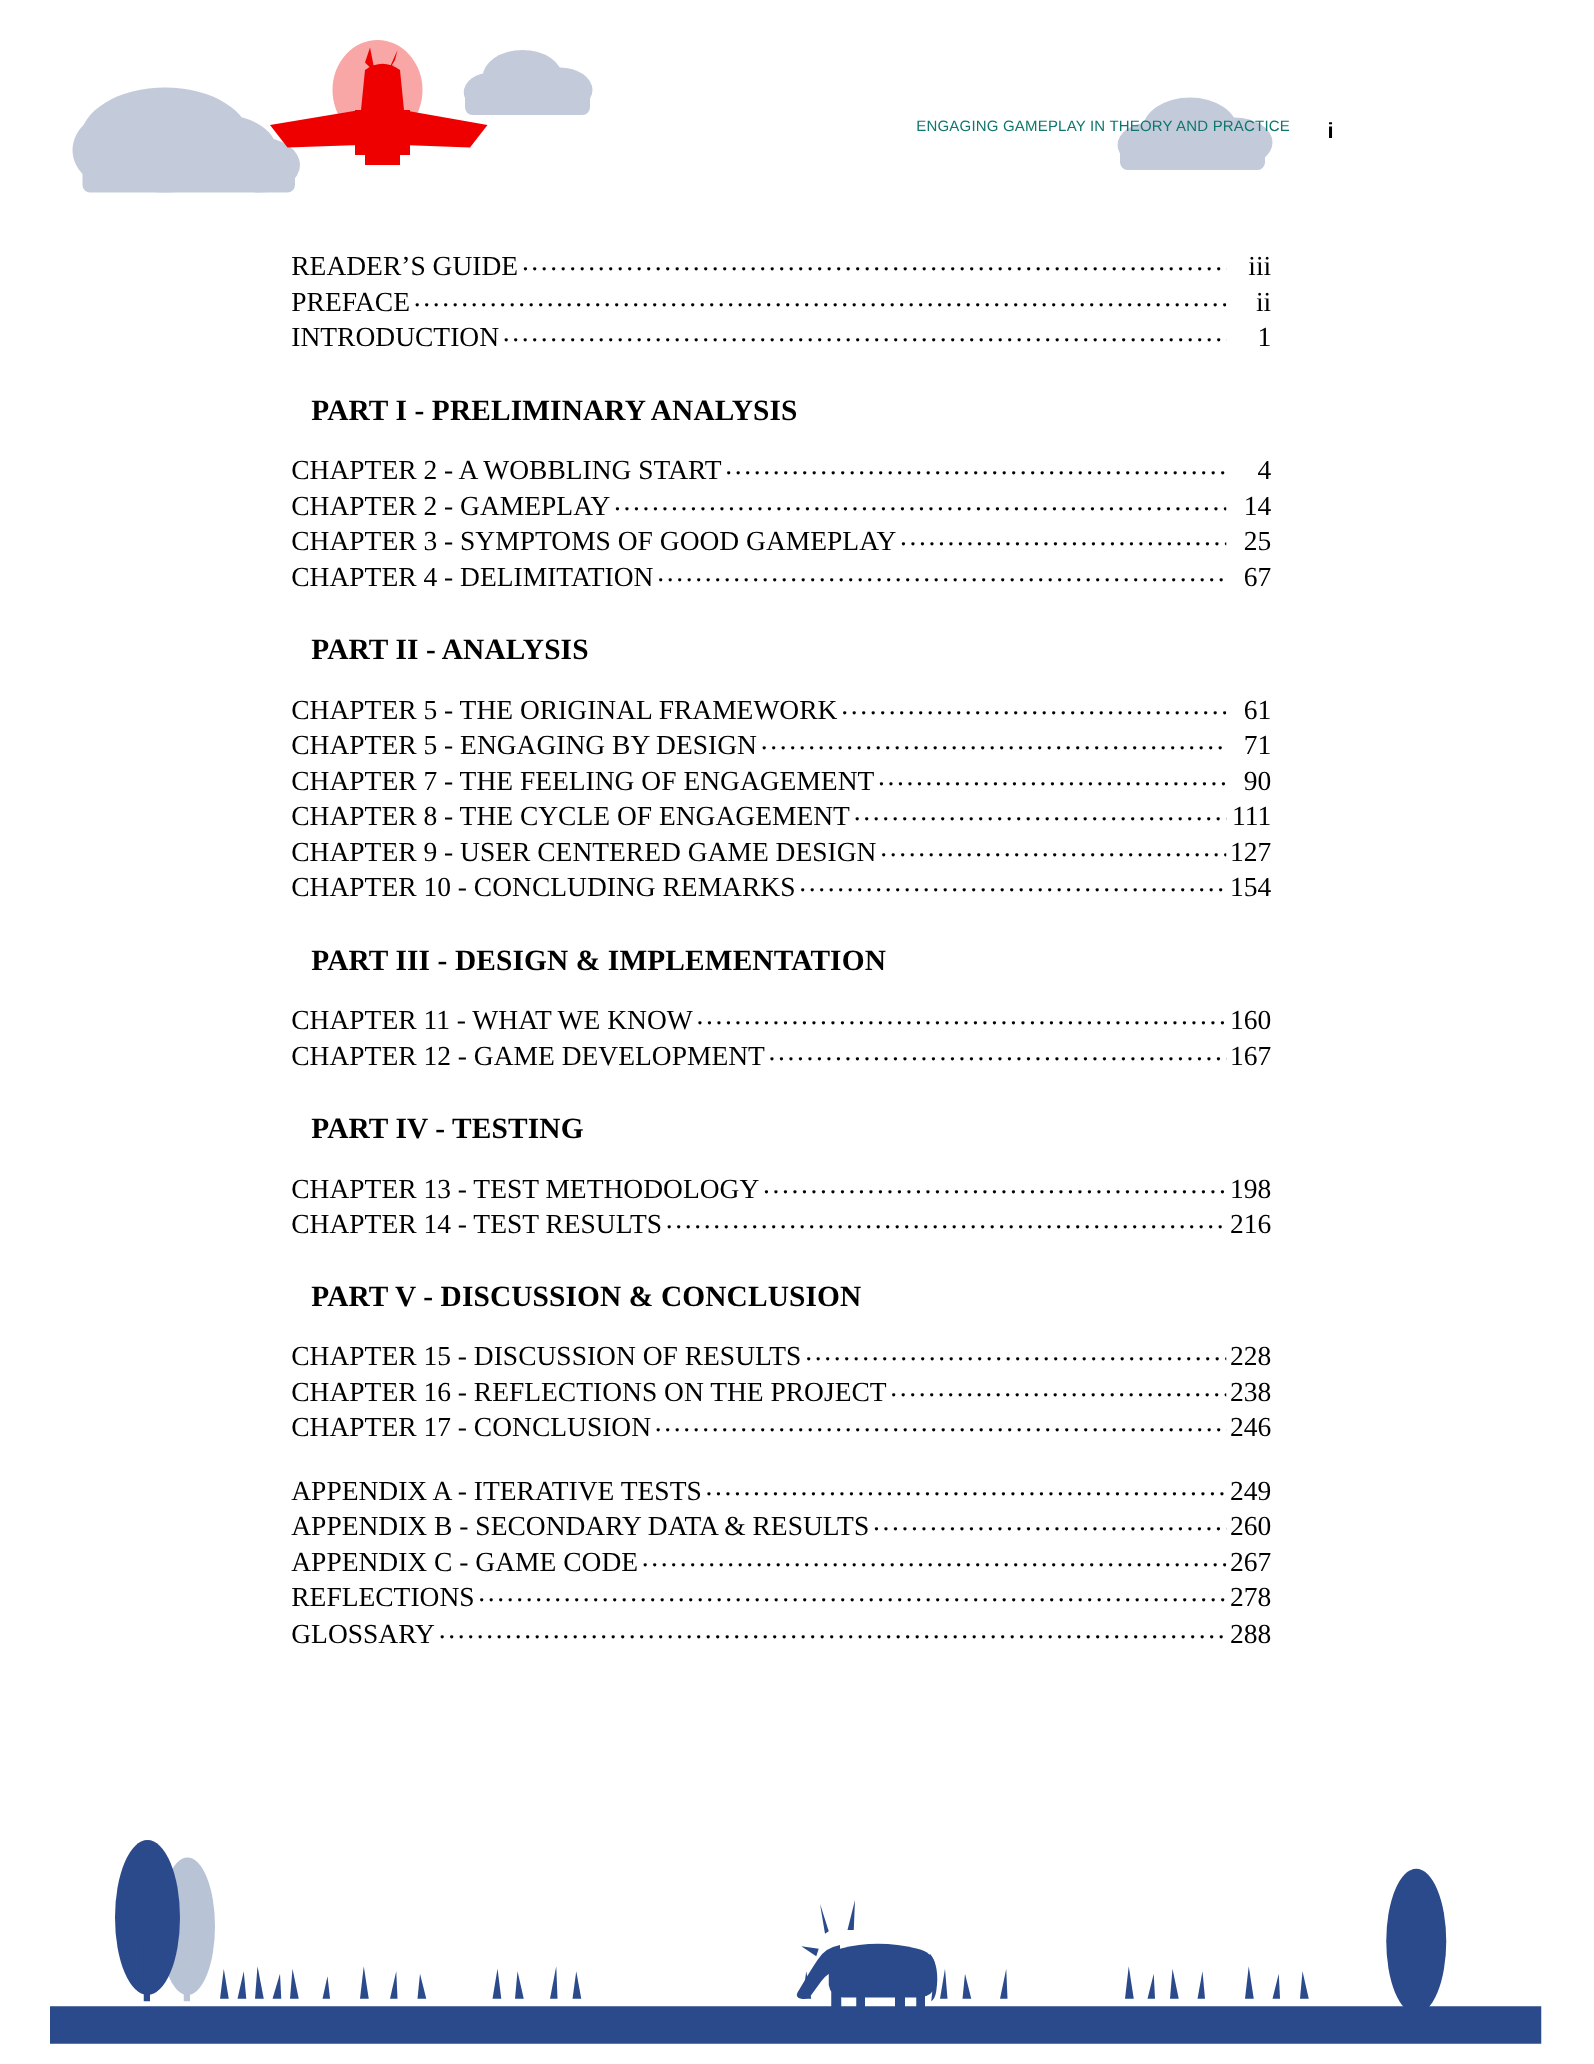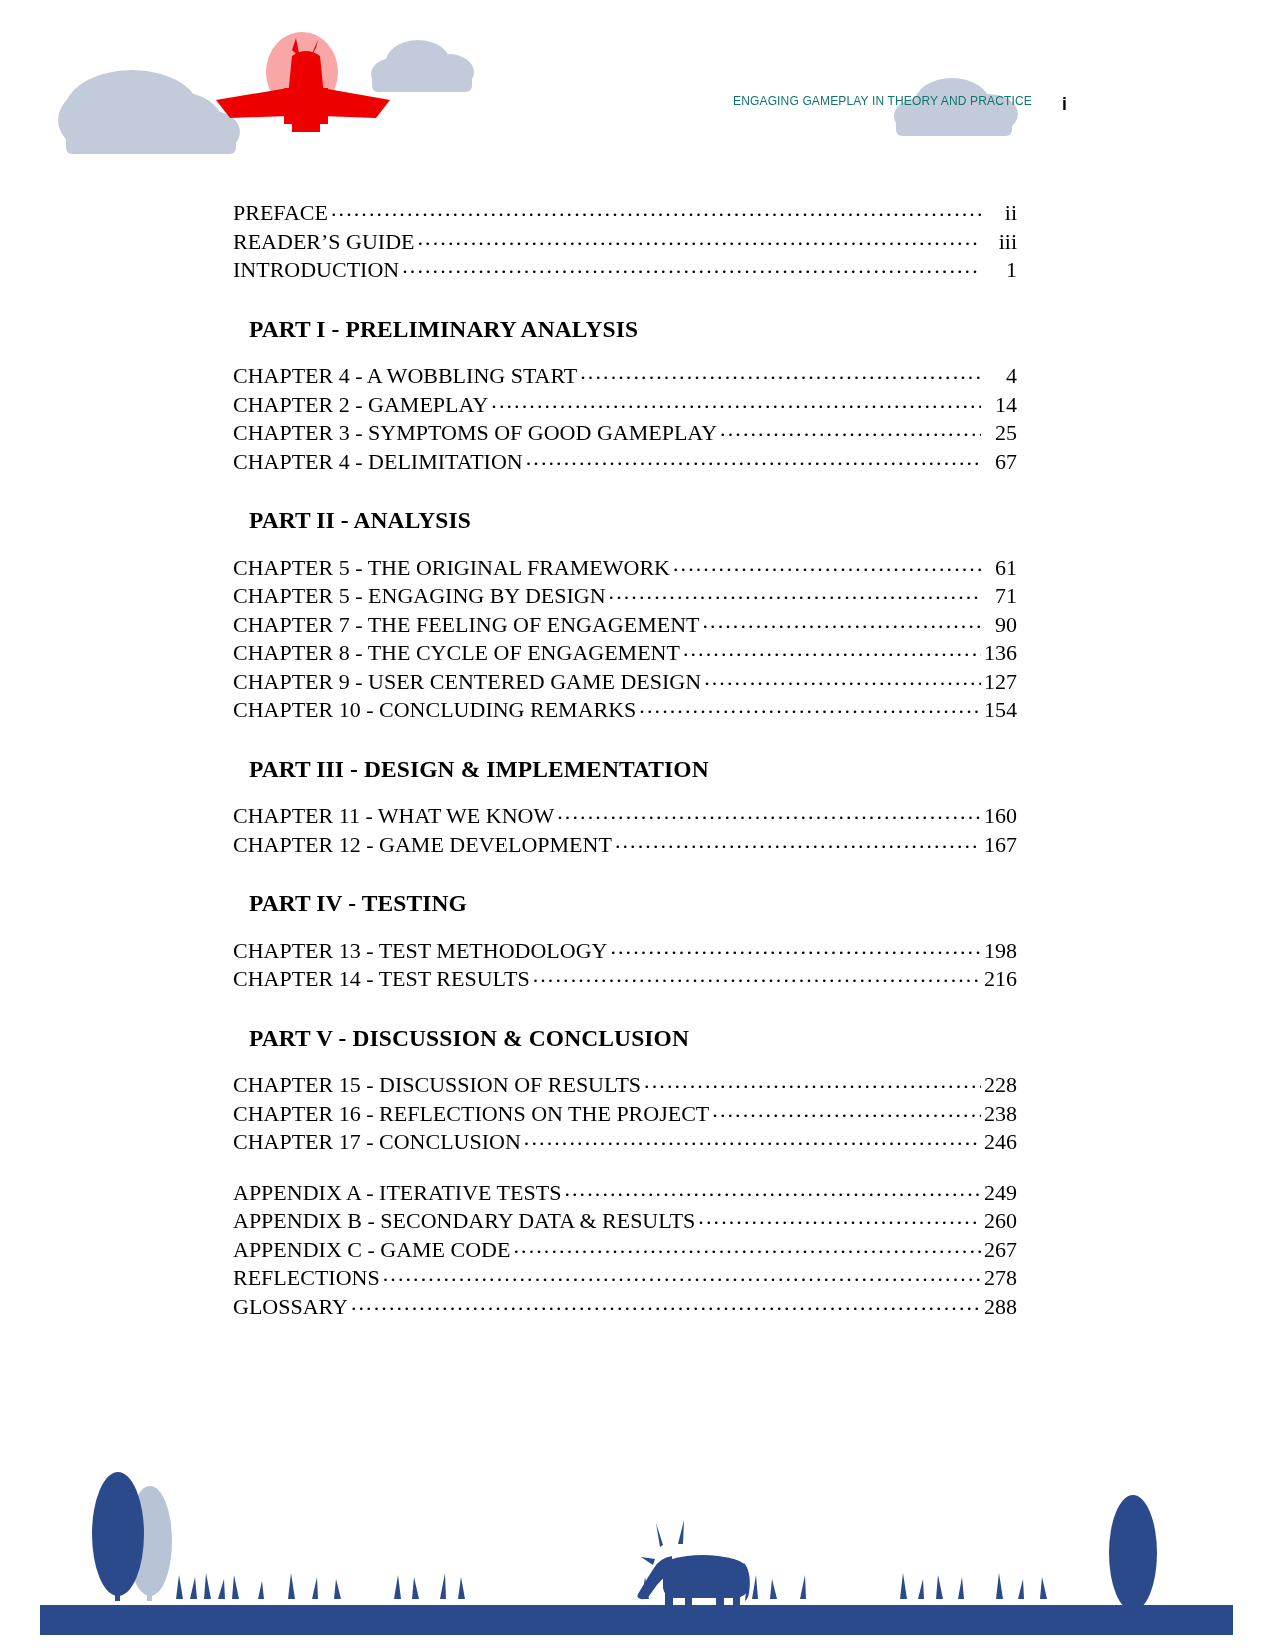--- a/index.html
+++ b/index.html
@@ -186,42 +186,42 @@
 
   <div class="header-text">ENGAGING GAMEPLAY IN THEORY AND PRACTICE</div>
   <div class="header-pagenum">i</div>
 </div>
 
 <div class="content">
 
 
   <div class="toc-block">
     <div class="toc-row">
+      <span class="toc-label">READER’S GUIDE</span>
+      <span class="toc-dots"></span>
+      <span class="toc-page">iii</span>
+    </div>
+    <div class="toc-row">
       <span class="toc-label">PREFACE</span>
       <span class="toc-dots"></span>
       <span class="toc-page">ii</span>
     </div>
     <div class="toc-row">
-      <span class="toc-label">READER’S GUIDE</span>
-      <span class="toc-dots"></span>
-      <span class="toc-page">iii</span>
-    </div>
-    <div class="toc-row">
       <span class="toc-label">INTRODUCTION</span>
       <span class="toc-dots"></span>
       <span class="toc-page">1</span>
     </div>
   </div>
 
   <div class="group-gap-large"></div>
 
   <div class="toc-block">
     <div class="part-heading">PART I - PRELIMINARY ANALYSIS</div>
     <div class="toc-row">
-      <span class="toc-label">CHAPTER  4 - A WOBBLING START</span>
+      <span class="toc-label">CHAPTER  2 - A WOBBLING START</span>
       <span class="toc-dots"></span>
       <span class="toc-page">4</span>
     </div>
     <div class="toc-row">
       <span class="toc-label">CHAPTER  2 - GAMEPLAY</span>
       <span class="toc-dots"></span>
       <span class="toc-page">14</span>
     </div>
     <div class="toc-row">
       <span class="toc-label">CHAPTER  3 - SYMPTOMS OF GOOD GAMEPLAY</span>
@@ -250,21 +250,21 @@
       <span class="toc-page">71</span>
     </div>
     <div class="toc-row">
       <span class="toc-label">CHAPTER  7 - THE FEELING OF ENGAGEMENT</span>
       <span class="toc-dots"></span>
       <span class="toc-page">90</span>
     </div>
     <div class="toc-row">
       <span class="toc-label">CHAPTER  8 - THE CYCLE OF ENGAGEMENT</span>
       <span class="toc-dots"></span>
-      <span class="toc-page">136</span>
+      <span class="toc-page">111</span>
     </div>
     <div class="toc-row">
       <span class="toc-label">CHAPTER  9 - USER CENTERED GAME DESIGN</span>
       <span class="toc-dots"></span>
       <span class="toc-page">127</span>
     </div>
     <div class="toc-row">
       <span class="toc-label">CHAPTER  10 - CONCLUDING REMARKS</span>
       <span class="toc-dots"></span>
       <span class="toc-page">154</span>

